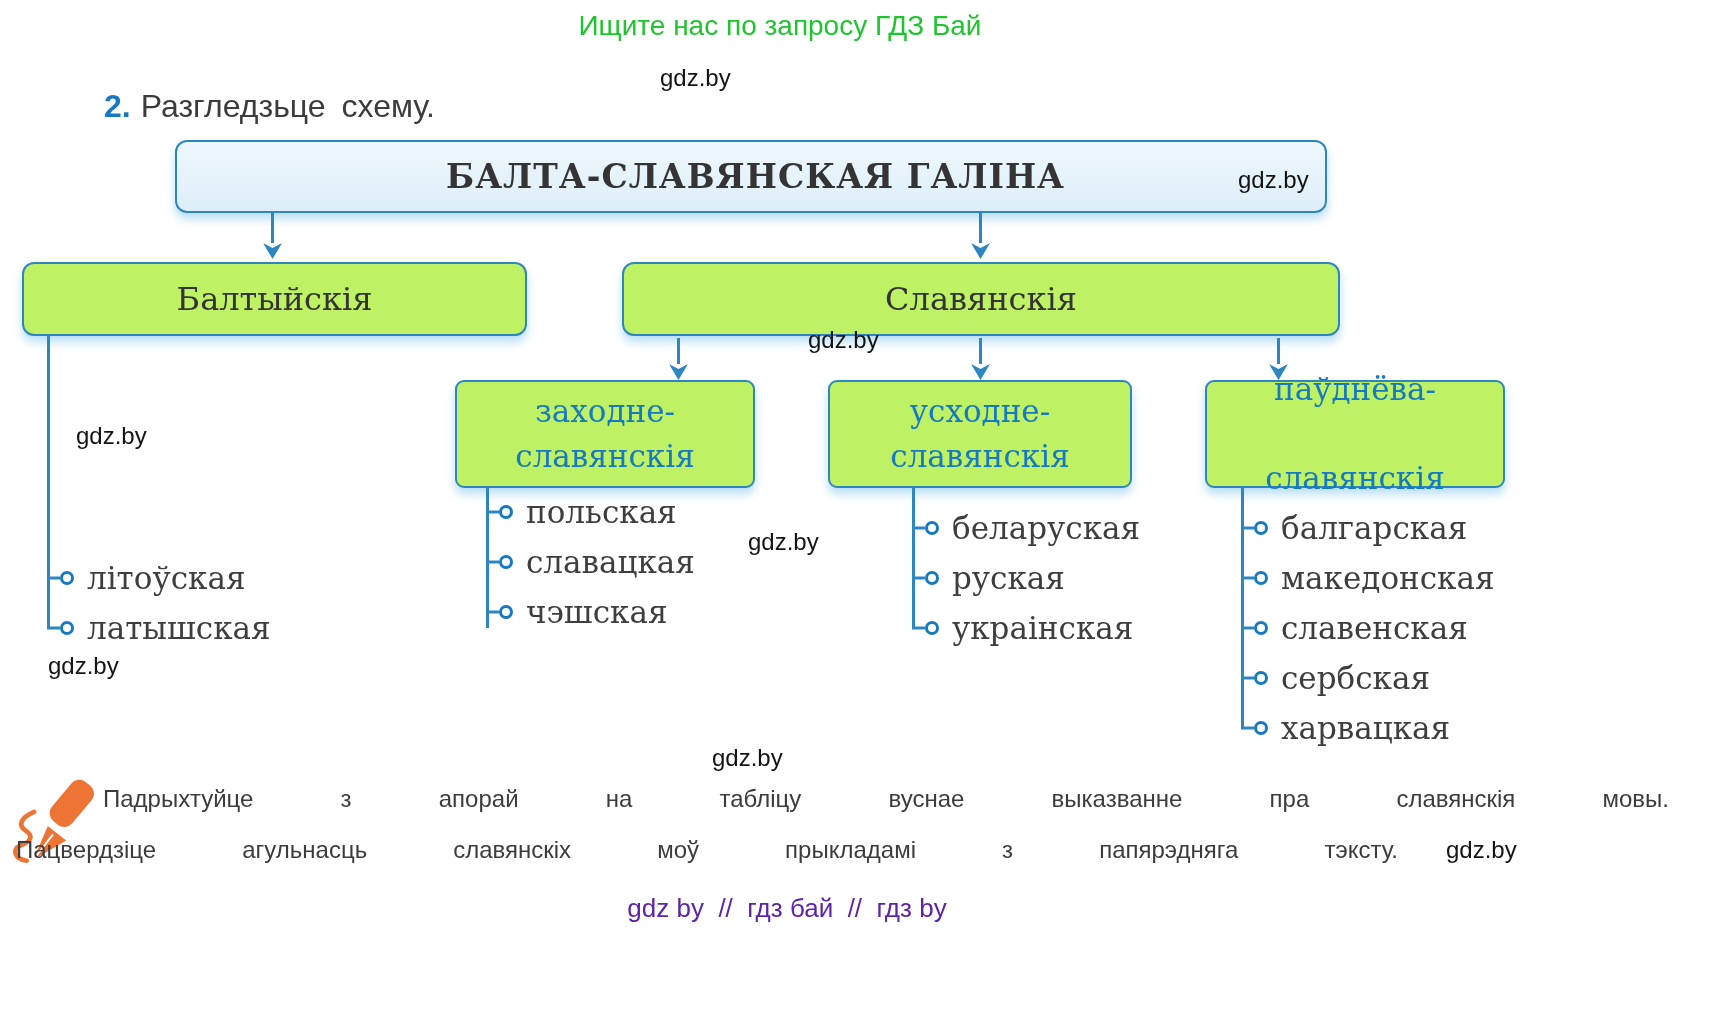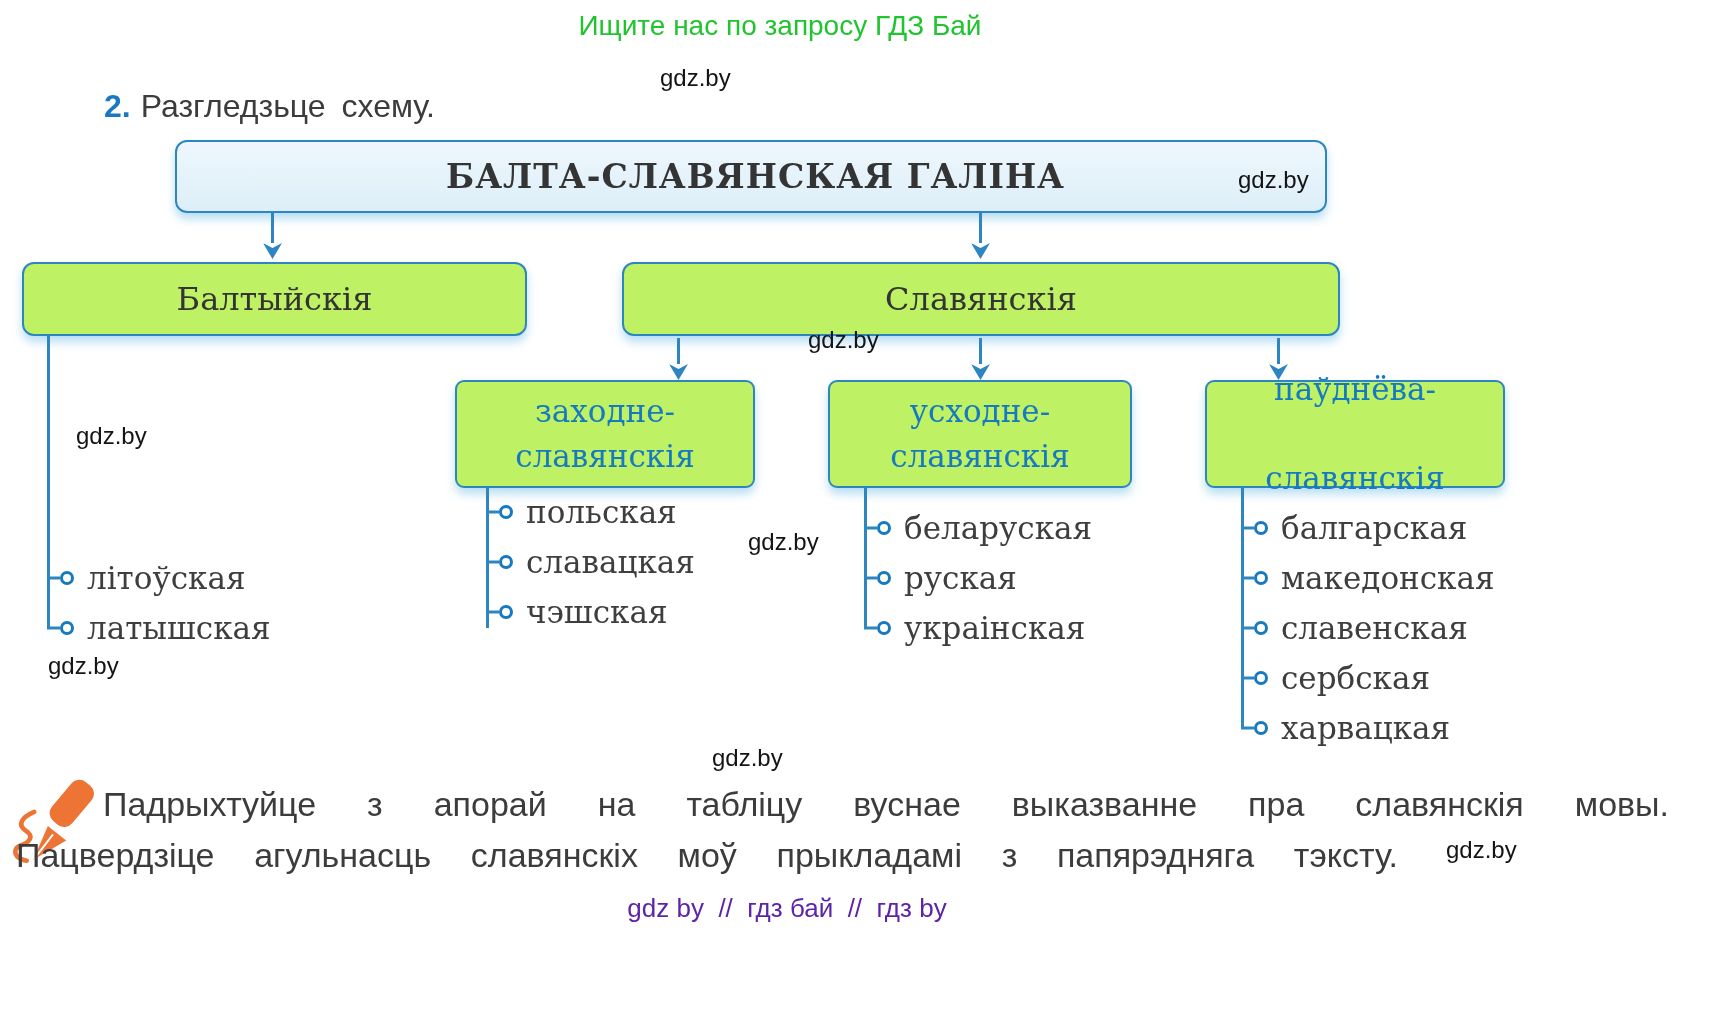--- a/index.html
+++ b/index.html
@@ -43,35 +43,35 @@
   .a-west {left:677px;  top:338px; height:26px;}
   .a-east {left:979px;  top:338px; height:26px;}
   .a-south{left:1277px; top:338px; height:26px;}
 
   .lang-list{position:absolute;}
   .lang-list::before{content:""; position:absolute; left:0; top:0; width:3px; background:var(--accent_blue);}
   .list-baltic{left:47px;  top:336px; padding-top:217px;}
   .list-baltic::before{height:292px;}
   .list-west {left:486px;  top:487px; }
   .list-west::before{height:141px;}
-  .list-east {left:864px;  top:487px; padding-top:16px;}
+  .list-east {left:912px;  top:487px; padding-top:16px;}
   .list-east::before{height:141px;}
   .list-south{left:1241px; top:487px; padding-top:16px;}
   .list-south::before{height:241px;}
 
   .lang-item{position:relative; display:flex; align-items:center; height:50px; padding-left:13px;}
   .lang-item::before{content:""; position:absolute; left:0; top:50%; transform:translateY(-50%);
        width:13px; height:3px; background:var(--accent_blue);}
   .ring{width:14px; height:14px; border:3.5px solid var(--box_text_blue); border-radius:50%;
        background:#fff; flex:0 0 auto;}
   .lang-label{margin-left:13px; font-family:"DejaVu Serif", serif; font-size:31px; color:#3e3e3e; white-space:nowrap;}
 
   .pen{position:absolute; left:6px; top:778px; width:94px; height:94px;}
 
-  .ex-line{position:absolute; font-size:34px; color:var(--text_dark);
+  .ex-line{position:absolute; font-size:24px; color:var(--text_dark);
        text-align:justify; text-align-last:justify; white-space:nowrap;}
   .ex1{left:103px; top:785px; width:1566px;}
   .ex2{left:16px;  top:836px; width:1382px;}
 
   .footer{position:absolute; left:0; top:893px; width:1574px; text-align:center;
        font-size:26px; color:var(--purple); white-space:pre;}
 </style>
 </head>
 <body>
 

